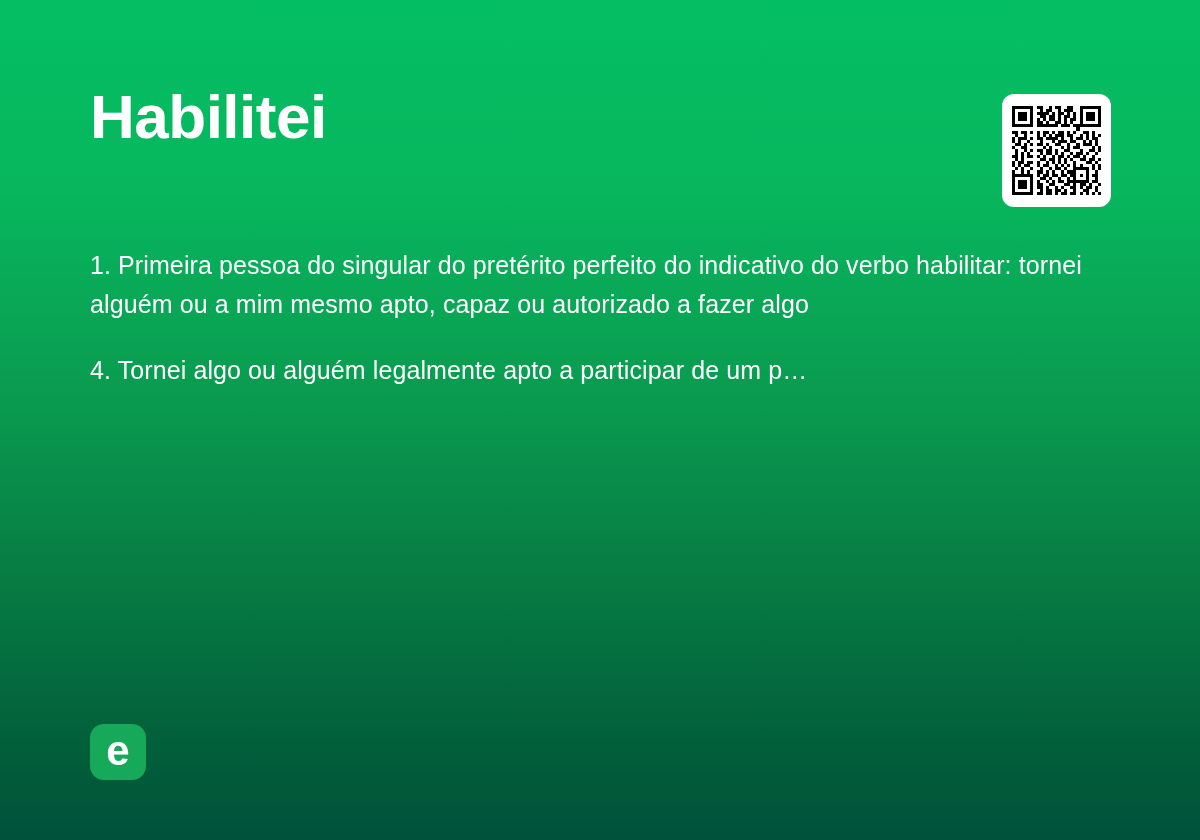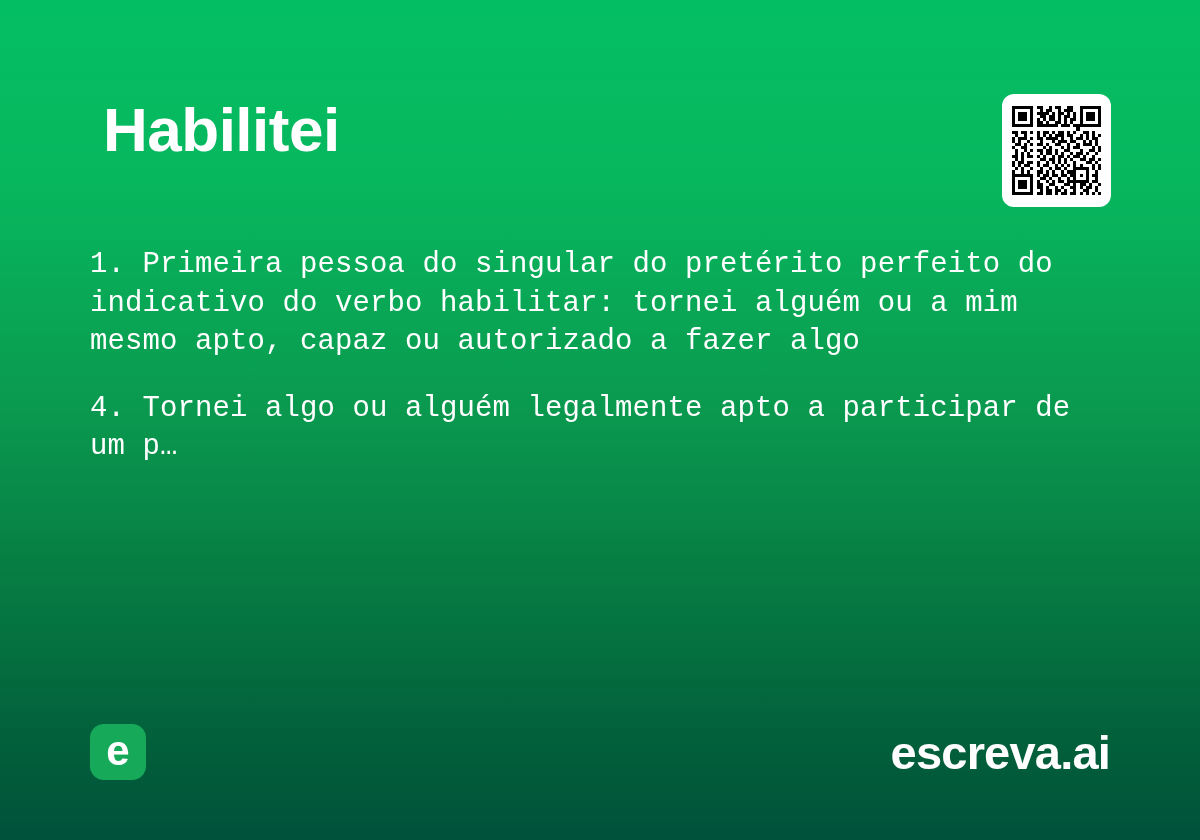--- a/index.html
+++ b/index.html
@@ -24,21 +24,21 @@
   }
 
   
   .header {
     position: absolute;
     left: 90px;
     top: 86px;
     right: 90px;
   }
   .title {
-    margin: 13px;
+    margin: 0;
     font-size: 62px;
     line-height: 1.0;
     font-weight: 700;
     letter-spacing: -0.5px;
     color: #ffffff;
   }
   .subtitle {
     margin: 12px 0 0 0;
     font-size: 27px;
     line-height: 1.0;
@@ -69,26 +69,25 @@
 
   
   .definitions {
     position: absolute;
     left: 90px;
     top: 246px;
     width: 1005px;
   }
   .definition {
     margin: 0 0 28px 0;
-    font-size: 29px;
+    font-size: 25px;
     line-height: 38.5px;
     font-weight: 400;
     color: #ffffff;
     letter-spacing: 0.1px;
-    font-family: Liberation Mono, monospace;
   }
   .definition:last-child { margin-bottom: 0; }
 
   
   .logo-badge {
     position: absolute;
     left: 90px;
     top: 724px;
     width: 56px;
     height: 56px;
@@ -380,15 +379,14 @@
 
   <div class="definitions">
     <p class="definition">1. Primeira pessoa do singular do pretérito perfeito do indicativo do verbo habilitar: tornei alguém ou a mim mesmo apto, capaz ou autorizado a fazer algo</p>
     <p class="definition">4. Tornei algo ou alguém legalmente apto a participar de um p…</p>
   </div>
 
   <div class="logo-badge">
     <span class="glyph">e</span>
   </div>
 
-  <div class="wordmark">escreva.ai</div>
 
 </div>
 
 </body></html>

